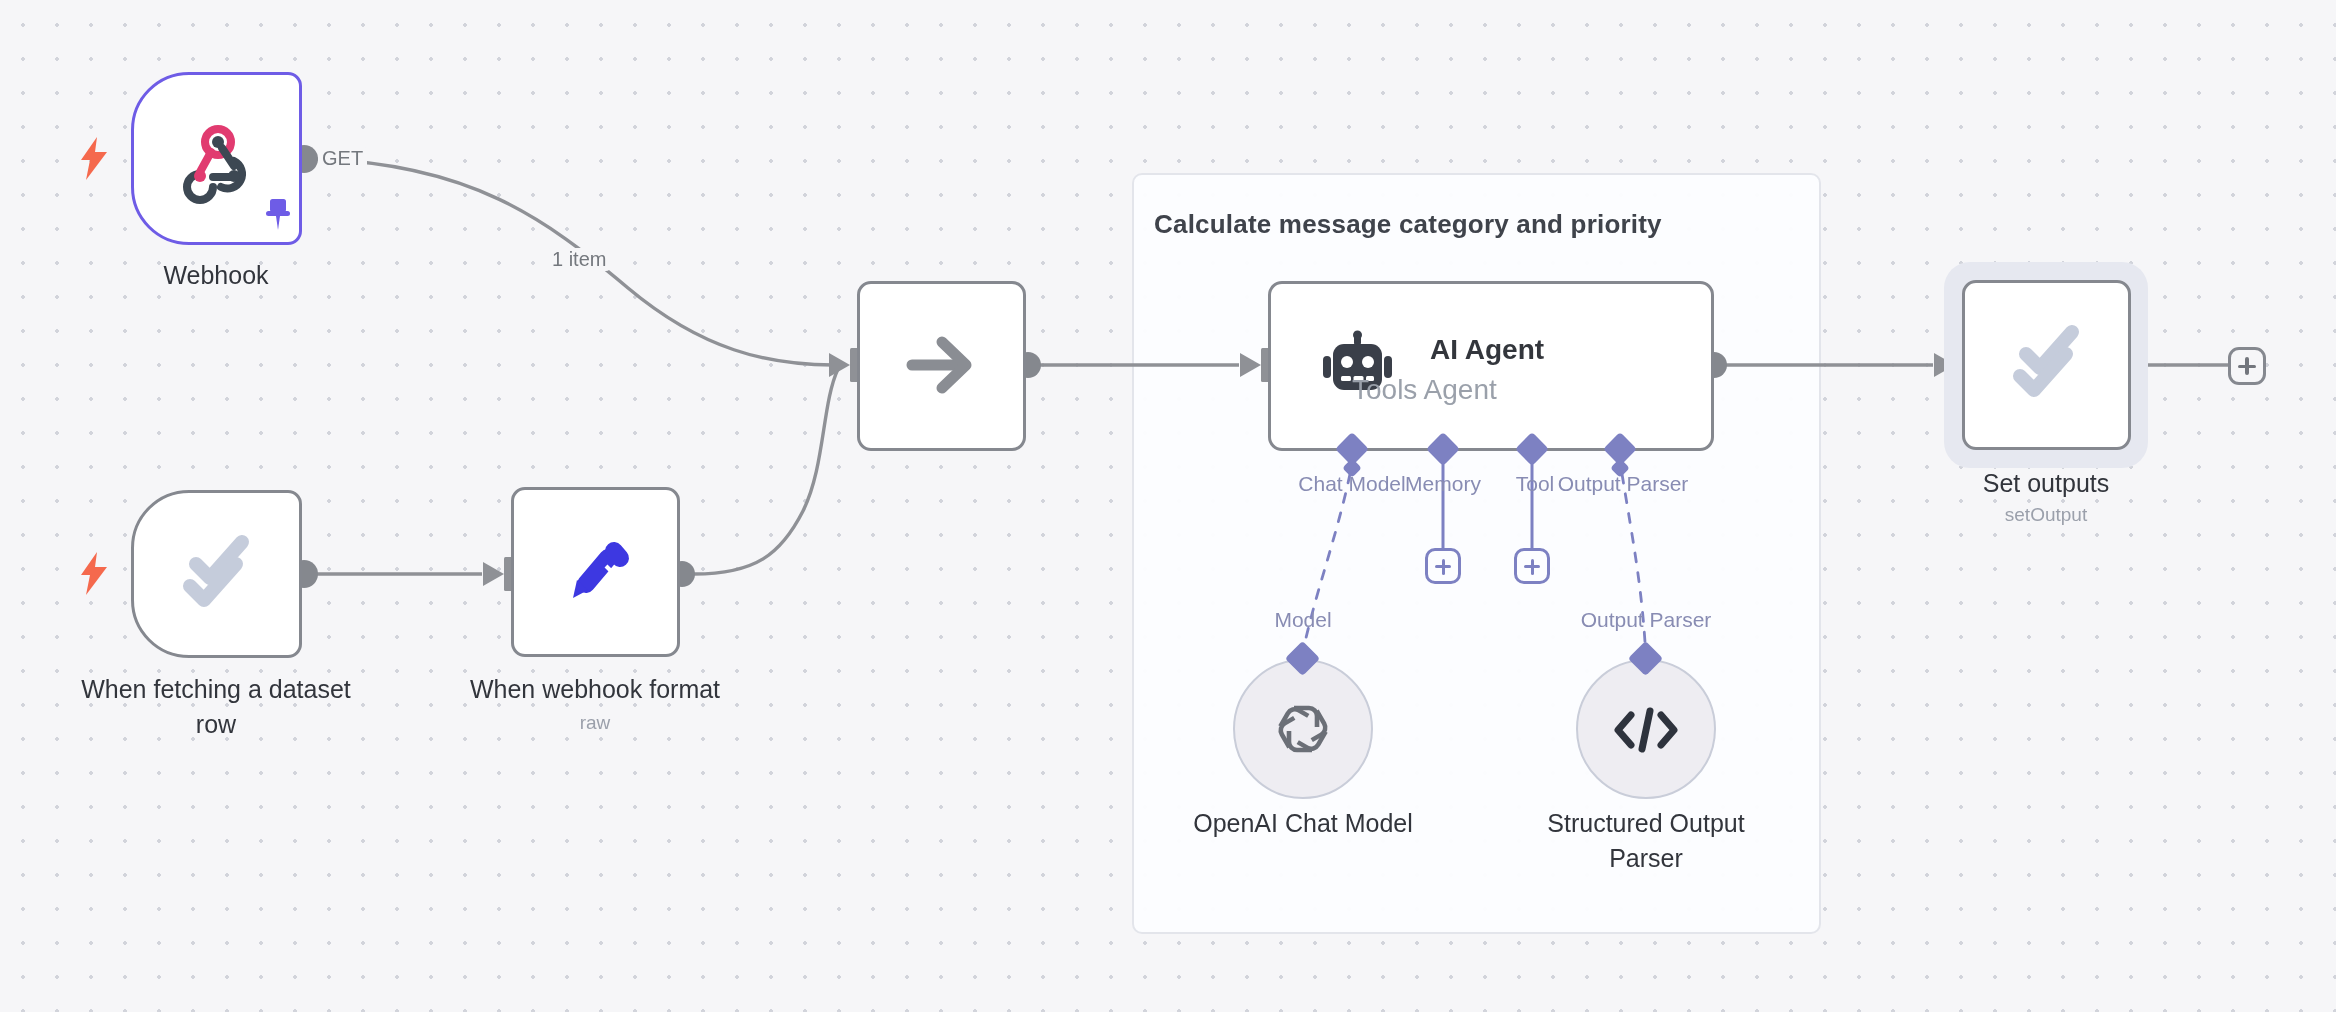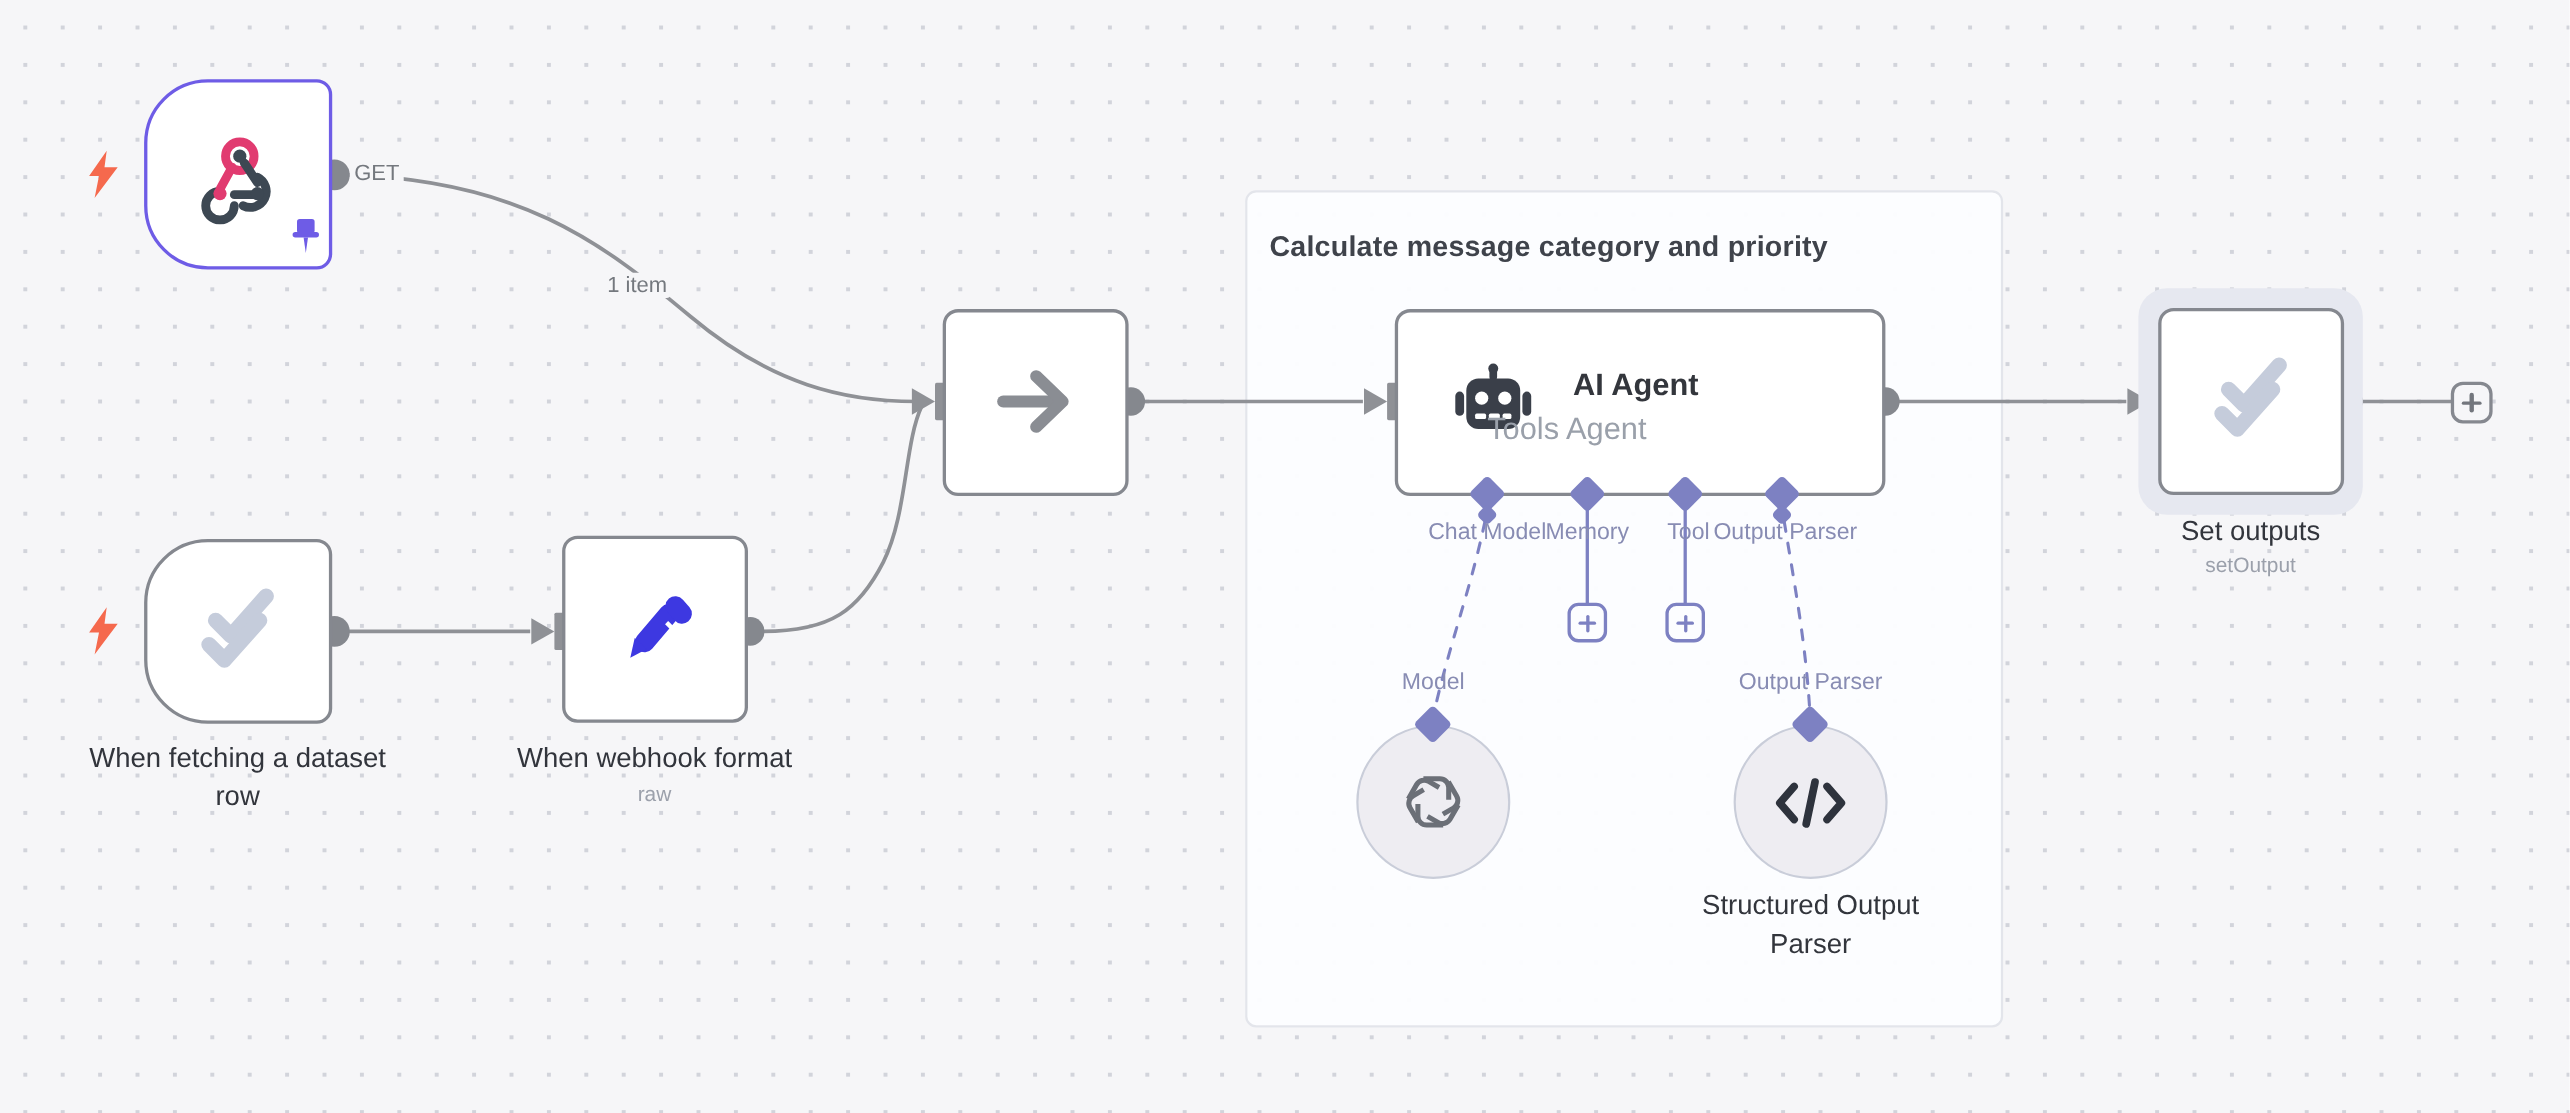--- a/index.html
+++ b/index.html
@@ -155,20 +155,21 @@
       <rect x="3" y="13" width="24" height="5" rx="2.5" fill="#6e5ce6"></rect>
       <path d="M 13 18 L 15 32 L 17 18 Z" fill="#6e5ce6"></path>
     </svg>
   </div>
   <div class="icon-box" style="left:78px; top:136px;">
     <svg width="34" height="46" viewBox="0 0 34 46">
       <path d="M 19 1 L 3 24 L 12 24 L 8 44 L 29 16 L 17 16 Z" fill="#f5694d"></path>
     </svg>
   </div>
   <div class="conn-label" style="left:318px; top:147px;">GET</div>
+  <div class="node-label" style="left:66px; top:258px;">Webhook</div>
 
   <div class="conn-label" style="left:548px; top:248px;">1 item</div>
 
   <div class="node trigger" style="left:131px; top:490px; width:171px; height:168px;"></div>
   <div class="icon-box" style="left:168px; top:528px;">
     <svg width="96" height="92" viewBox="0 0 96 92">
       <g fill="none" stroke="#c5ccdb" stroke-width="14" stroke-linecap="round" stroke-linejoin="round">
         <path d="M 28 36 L 42 50 L 74 14"></path>
         <path d="M 22 58 L 36 72 L 68 36"></path>
       </g>
@@ -252,20 +253,21 @@
           <path transform="rotate(0)" d="M -9 -21 L 6 -21 A 8 8 0 0 1 14 -13 L 14 -2"></path>
           <path transform="rotate(60)" d="M -9 -21 L 6 -21 A 8 8 0 0 1 14 -13 L 14 -2"></path>
           <path transform="rotate(120)" d="M -9 -21 L 6 -21 A 8 8 0 0 1 14 -13 L 14 -2"></path>
           <path transform="rotate(180)" d="M -9 -21 L 6 -21 A 8 8 0 0 1 14 -13 L 14 -2"></path>
           <path transform="rotate(240)" d="M -9 -21 L 6 -21 A 8 8 0 0 1 14 -13 L 14 -2"></path>
           <path transform="rotate(300)" d="M -9 -21 L 6 -21 A 8 8 0 0 1 14 -13 L 14 -2"></path>
         </g>
       </g>
     </svg>
   </div>
+  <div class="node-label" style="left:1153px; top:806px;">OpenAI Chat Model</div>
 
   <div class="port-label" style="left:1646px; top:608px;">Output Parser</div>
   <div class="circle-node" style="left:1576px; top:659px;"></div>
   <div class="diamond" style="left:1633px; top:646px; width:25px; height:25px;"></div>
   <div class="icon-box" style="left:1613px; top:705px;">
     <svg width="66" height="50" viewBox="0 0 66 50">
       <g fill="none" stroke="#2e333d" stroke-width="7" stroke-linecap="round" stroke-linejoin="round">
         <path d="M 18 10 L 5 25 L 18 40"></path>
         <path d="M 48 10 L 61 25 L 48 40"></path>
         <path d="M 37 6 L 29 44"></path>

